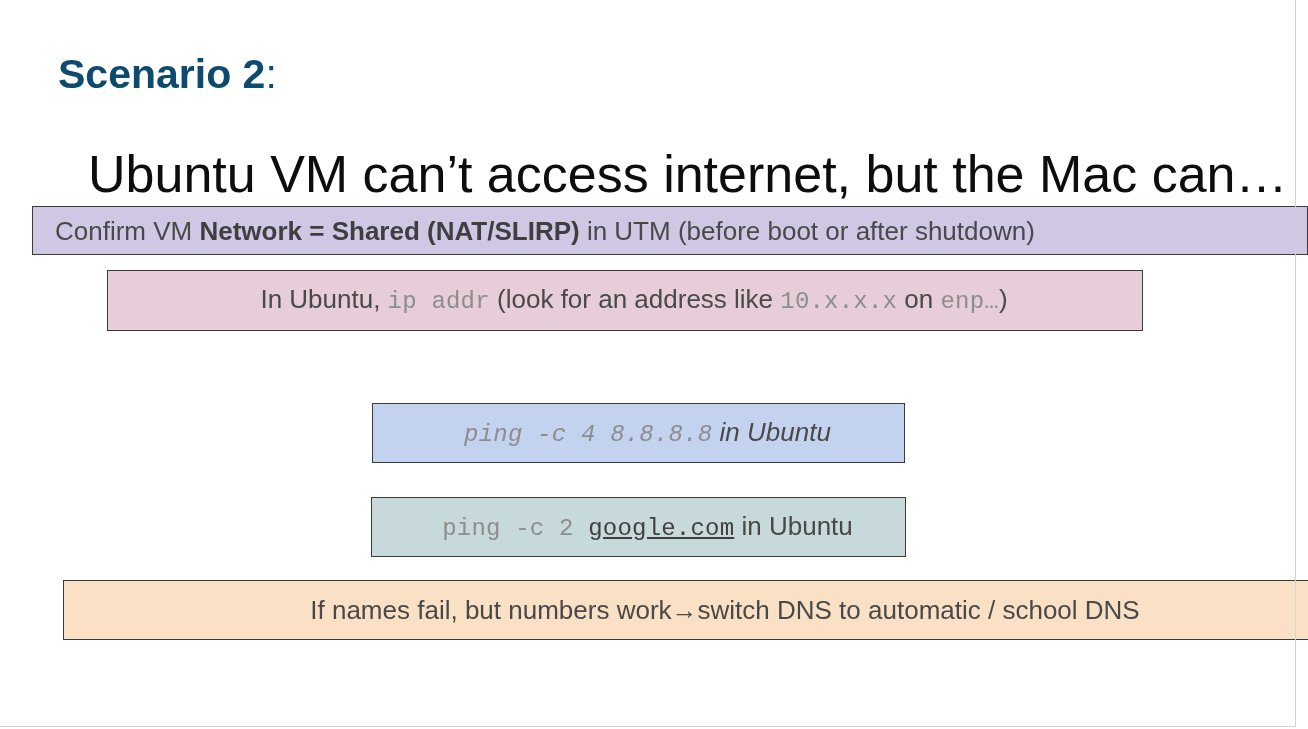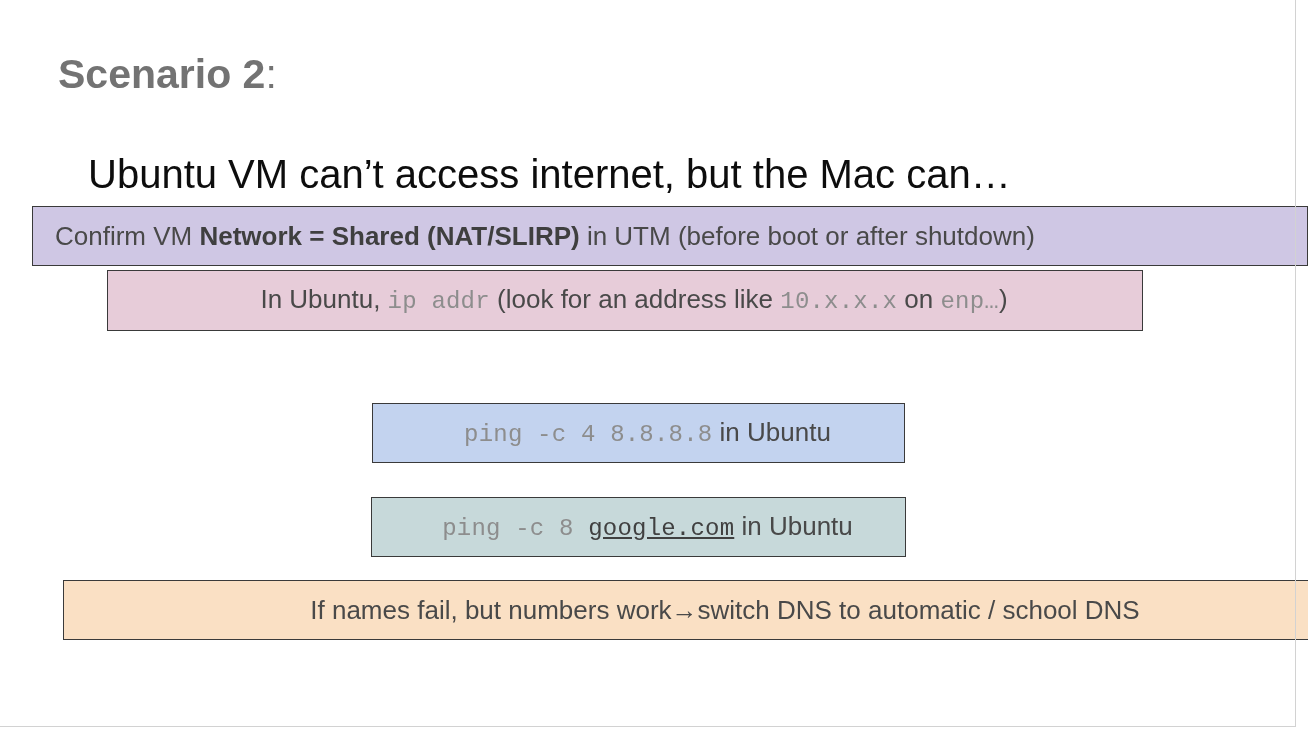--- a/index.html
+++ b/index.html
@@ -33,31 +33,31 @@
     position: absolute;
     inset: 0;
   }
 
   .title {
     position: absolute;
     left: 58px;
     top: 50px;
     font-size: 41px;
     line-height: 48px;
-    color: #737373;
+    color: #0c4a6e;
     white-space: nowrap;
   }
   .title .strong { font-weight: bold; }
   .title .colon  { font-weight: normal; }
 
   .subtitle {
     position: absolute;
     left: 88px;
     top: 148px;
-    font-size: 40px;
+    font-size: 52px;
     line-height: 52px;
     color: #0d0d0d;
     white-space: nowrap;
   }
 
   
   .box {
     position: absolute;
     box-sizing: border-box;
     border: 1.6px solid #3a3a3a;
@@ -79,24 +79,24 @@
     letter-spacing: 0.2px;
   }
   .lnk {
     font-family: "Liberation Mono", "DejaVu Sans Mono", monospace;
     color: #404040;
     font-size: 24px;
     text-decoration: underline;
     letter-spacing: 0.2px;
   }
 
-  #box-network  { left: 32px;  top: 206px; width: 1276px; height: 60px; background: #cfc7e4; justify-content: flex-start; padding-left: 22px; }
+  #box-network  { left: 32px;  top: 206px; width: 1276px; height: 49px; background: #cfc7e4; justify-content: flex-start; padding-left: 22px; }
   #box-ipaddr   { left: 107px; top: 270px; width: 1036px; height: 61px; background: #e7ccd9; }
   #box-noip     { left: 289px; top: 338px; width: 690px;  height: 60px; background: #d5e5c9; }
-  #box-ping-ip  { left: 372px; top: 403px; width: 533px;  height: 60px; background: #c3d3ef; }
+  #box-ping-ip  { left: 372px; top: 403px; width: 533px;  height: 60px; background: #c3d3ef; font-style: italic; }
   #box-ping-dns { left: 371px; top: 497px; width: 535px;  height: 60px; background: #c7d9da; }
   #box-dns      { left: 63px;  top: 580px; width: 1306px; height: 60px; background: #fae0c4; }
 </style>
 </head>
 <body>
 
 <div id="slide">
 
   <div class="title">
     <span class="strong">Scenario 2</span><span class="colon">:</span>
@@ -111,21 +111,21 @@
   <div class="box" id="box-ipaddr">
     <span><span>In Ubuntu, </span><span class="mono">ip addr</span><span> (look for an address like </span><span class="mono">10.x.x.x</span><span> on </span><span class="mono">enp…</span><span>)</span></span>
   </div>
 
 
   <div class="box" id="box-ping-ip">
     <span><span class="mono">ping -c 4 8.8.8.8</span><span> in Ubuntu</span></span>
   </div>
 
   <div class="box" id="box-ping-dns">
-    <span><span class="mono">ping -c 8 </span><span class="lnk">google.com</span><span> in Ubuntu</span></span>
+    <span><span class="mono">ping -c 2 </span><span class="lnk">google.com</span><span> in Ubuntu</span></span>
   </div>
 
   <div class="box" id="box-dns">
     <span><span>If names fail, but numbers work→switch DNS to automatic / school DNS</span></span>
   </div>
 
 </div>
 
 <div id="slide-frame"></div>
 

